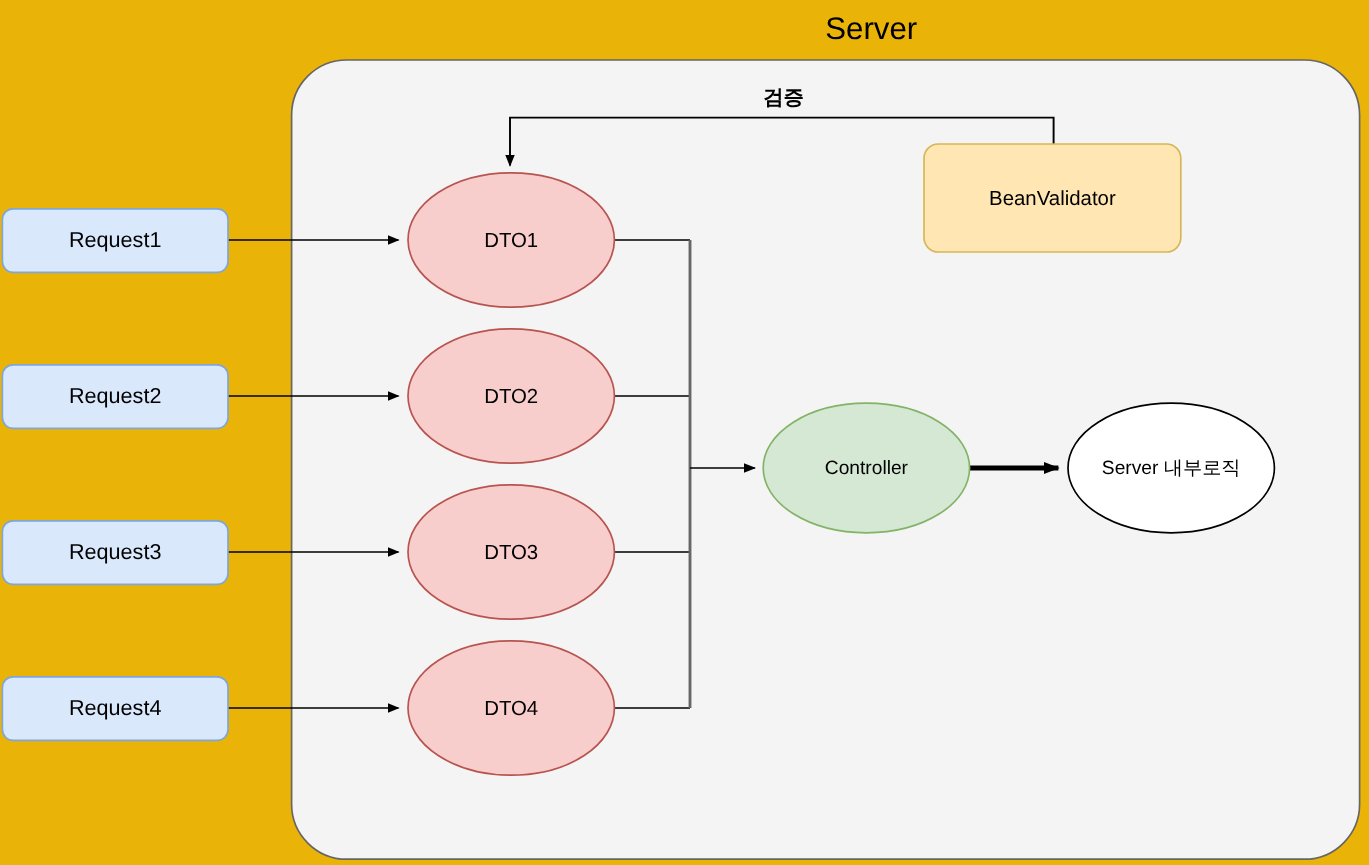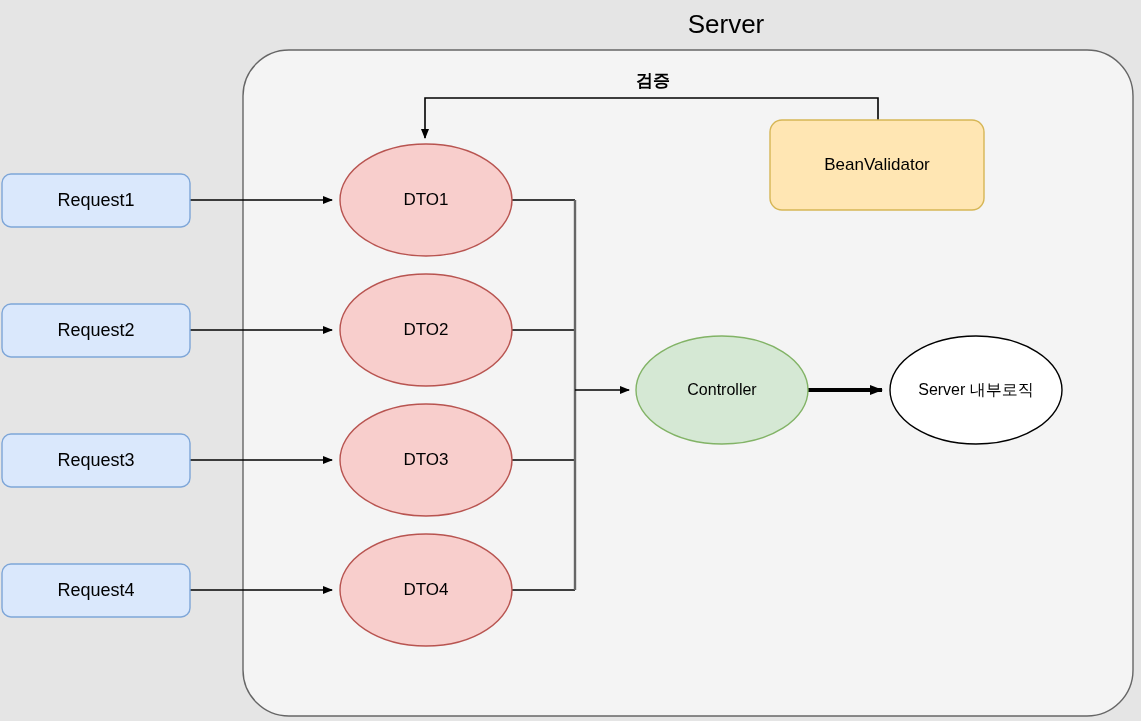--- a/index.html
+++ b/index.html
@@ -7,21 +7,21 @@
     padding: 0;
     background: #ffffff;
   }
   body {
     font-family: "Liberation Sans", sans-serif;
   }
   #canvas {
     position: relative;
     width: 1141px;
     height: 721px;
-    background: #e5e5e5;
+    background: #eab308;
     overflow: hidden;
   }
   #diagram-svg {
     position: absolute;
     top: 0;
     left: 0;
     width: 1141px;
     height: 721px;
   }
   .node-label {

